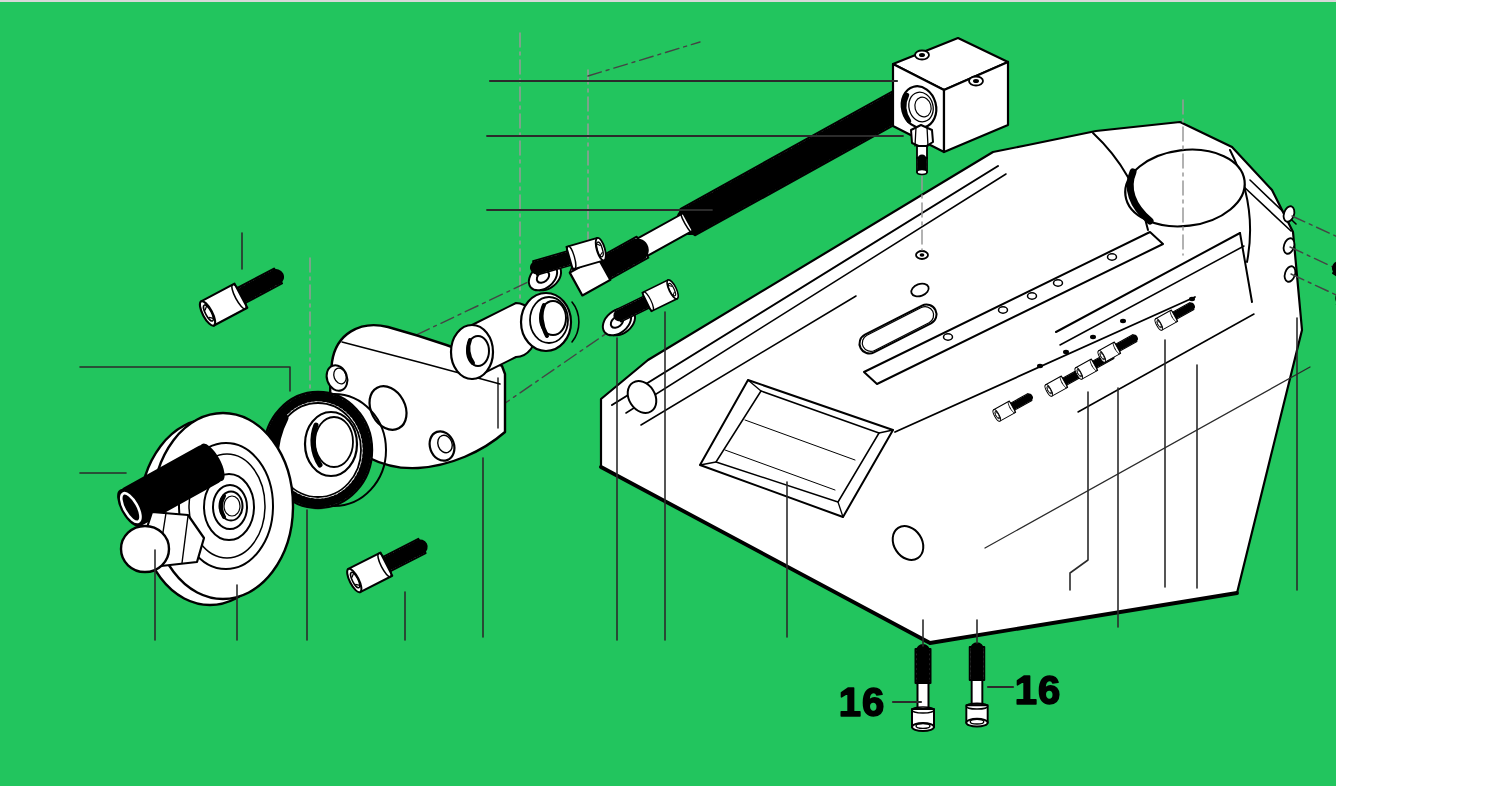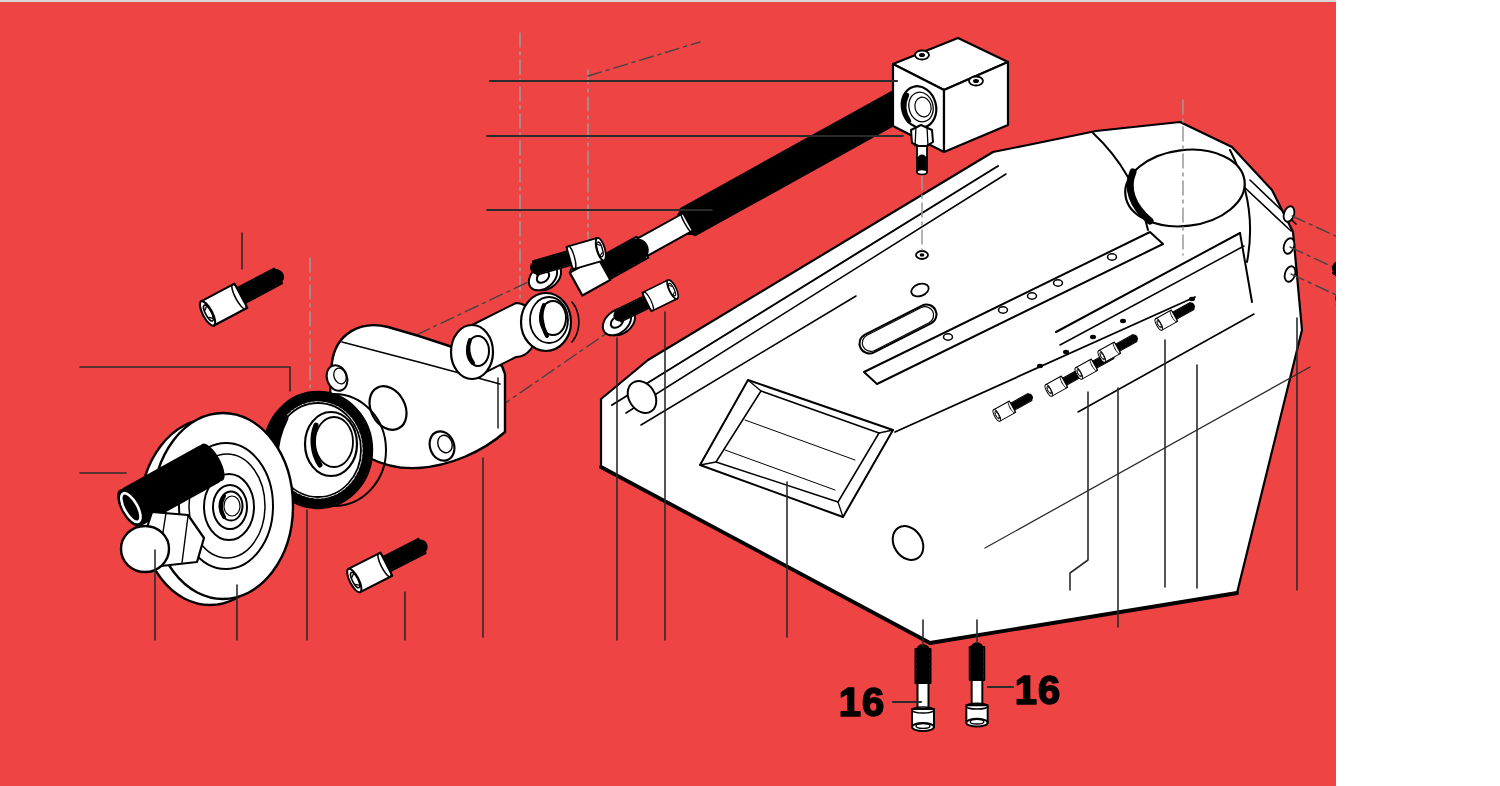--- a/index.html
+++ b/index.html
@@ -1,17 +1,17 @@
 <!DOCTYPE html>
 <html><head>
 <meta charset="utf-8">
 <style>
   html,body { margin:0; padding:0; background:#ffffff; }
   .stage {
-    position:relative; width:1336px; height:786px; background:#ef4444;
+    position:relative; width:1336px; height:786px; background:#22c55e;
     font-family:"Liberation Sans", sans-serif; overflow:hidden;text-align:right;
   }
   svg { position:absolute; left:0; top:0; display:block; }
   text.part-no {
     font-family:"Liberation Sans", sans-serif;
     font-weight:bold; font-size:40px; fill:#000;
     stroke:#000; stroke-width:1.6; letter-spacing:1px;
   }
 </style>
 </head>

